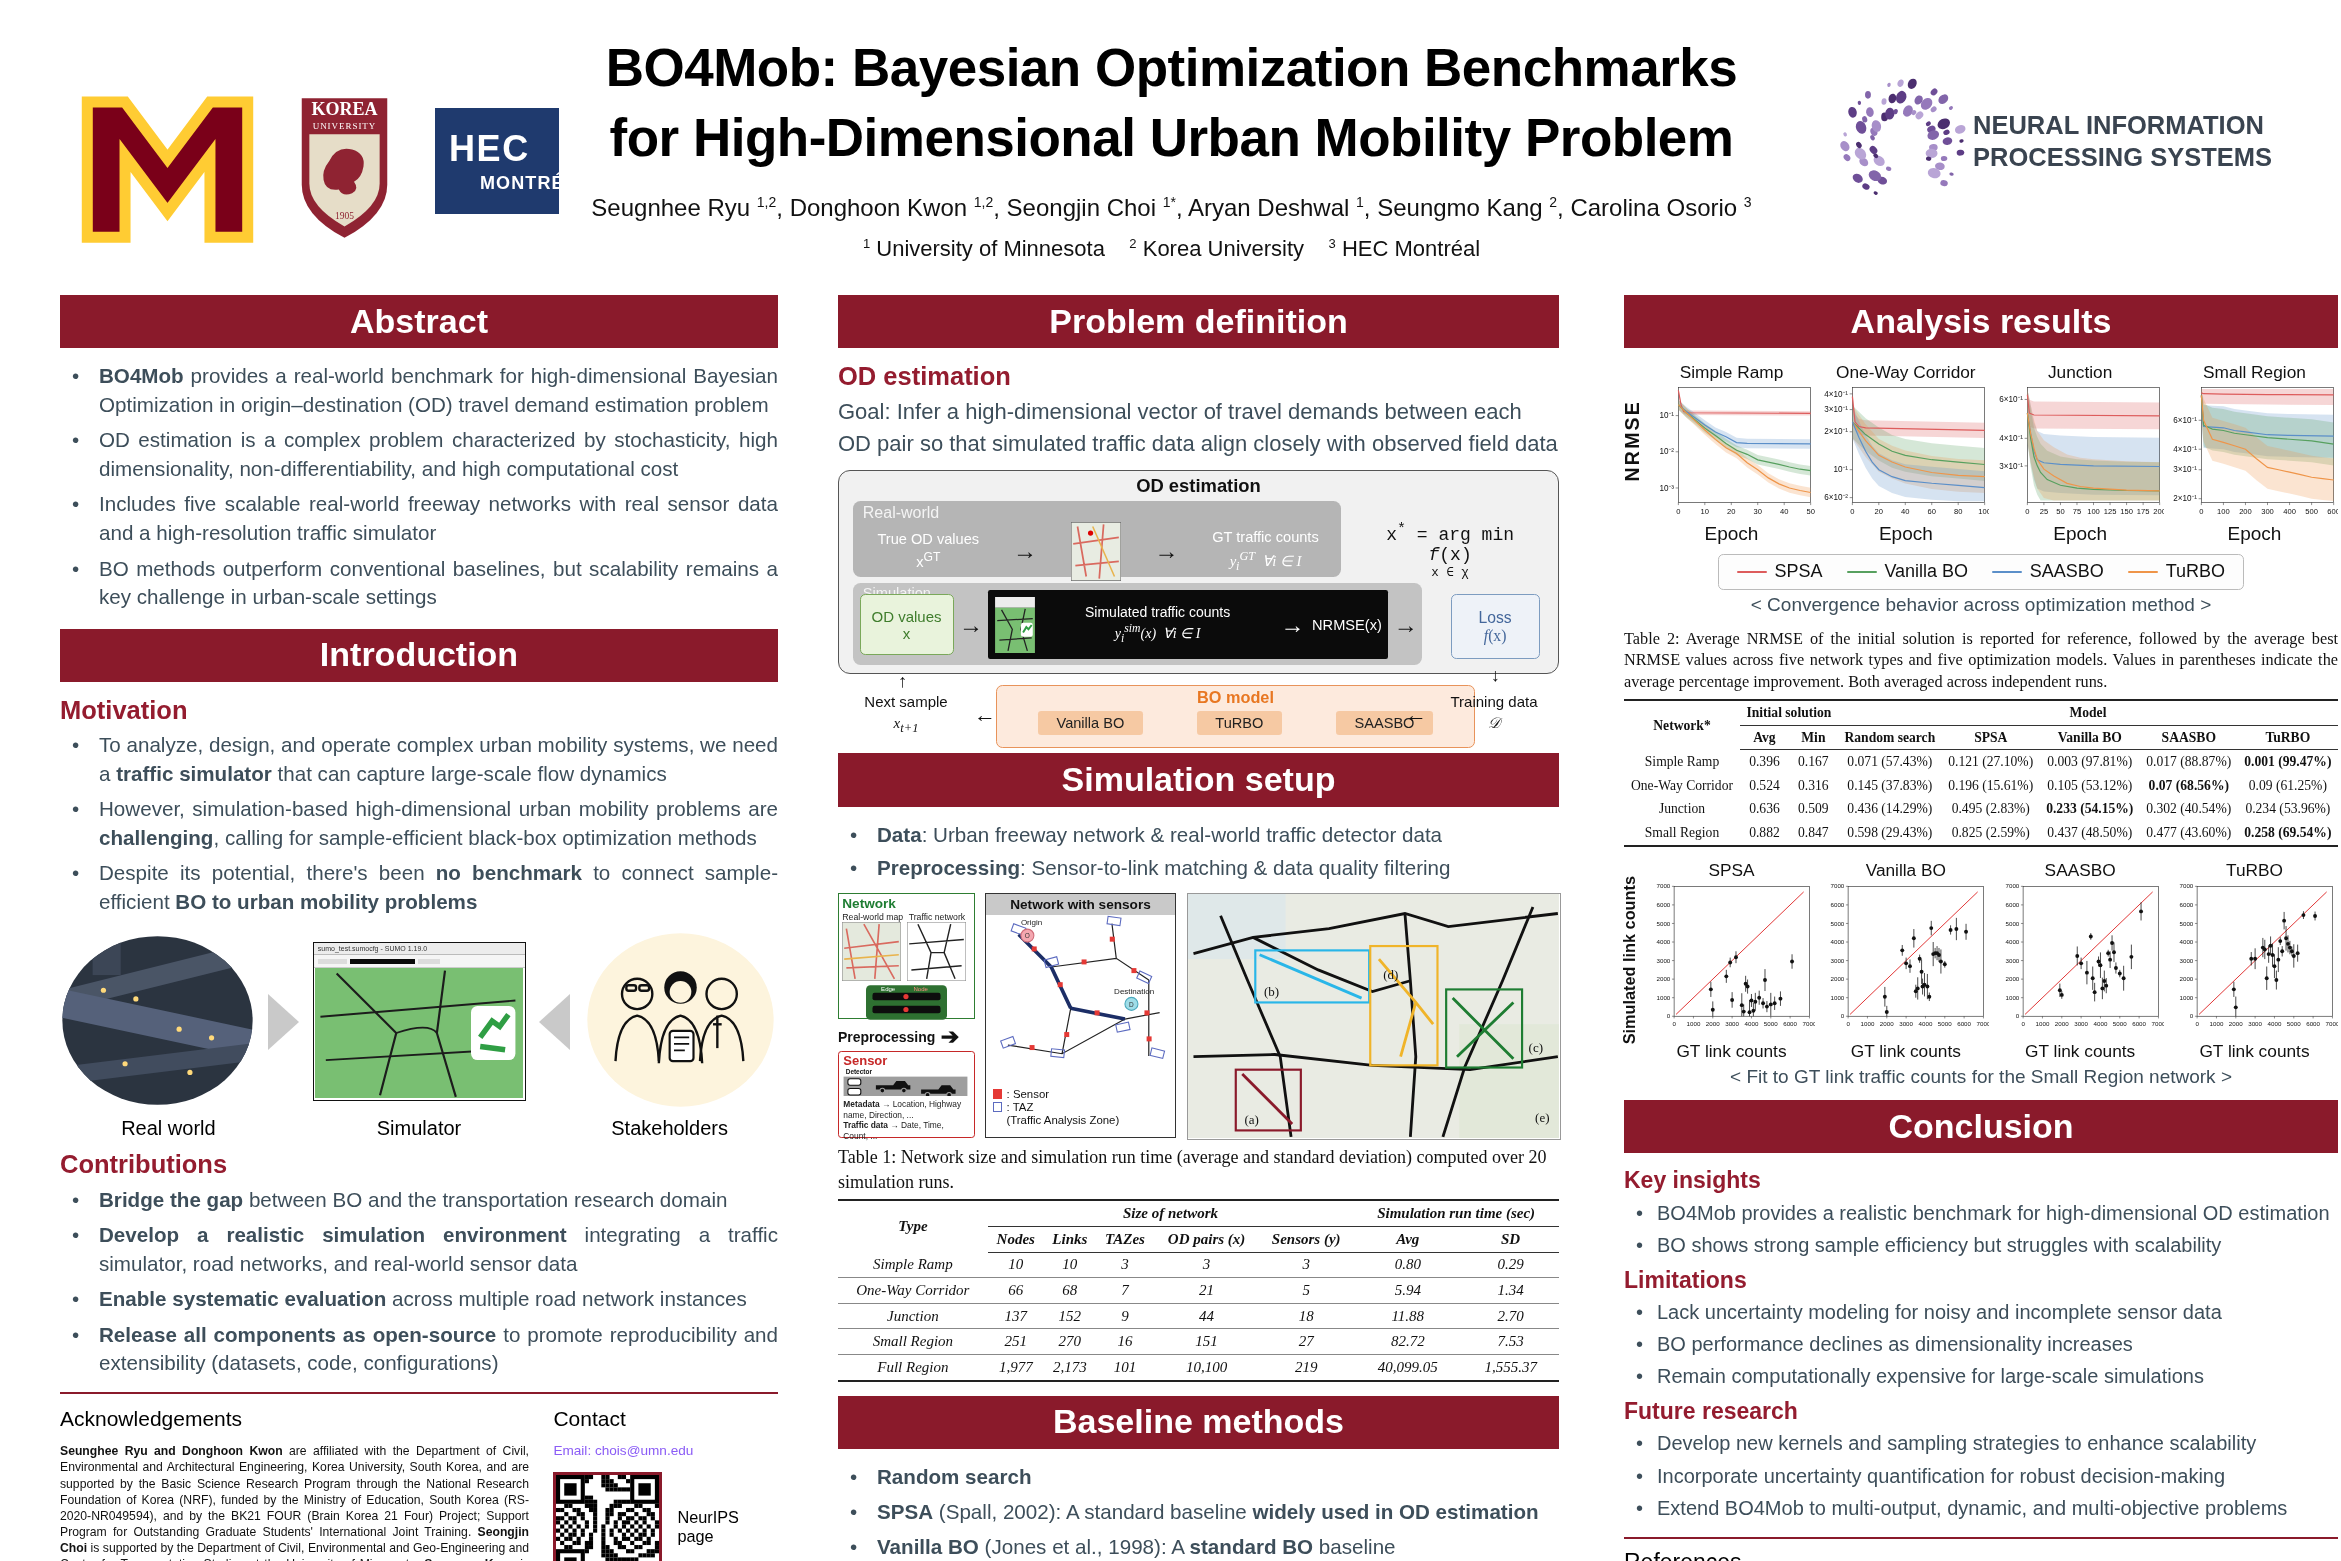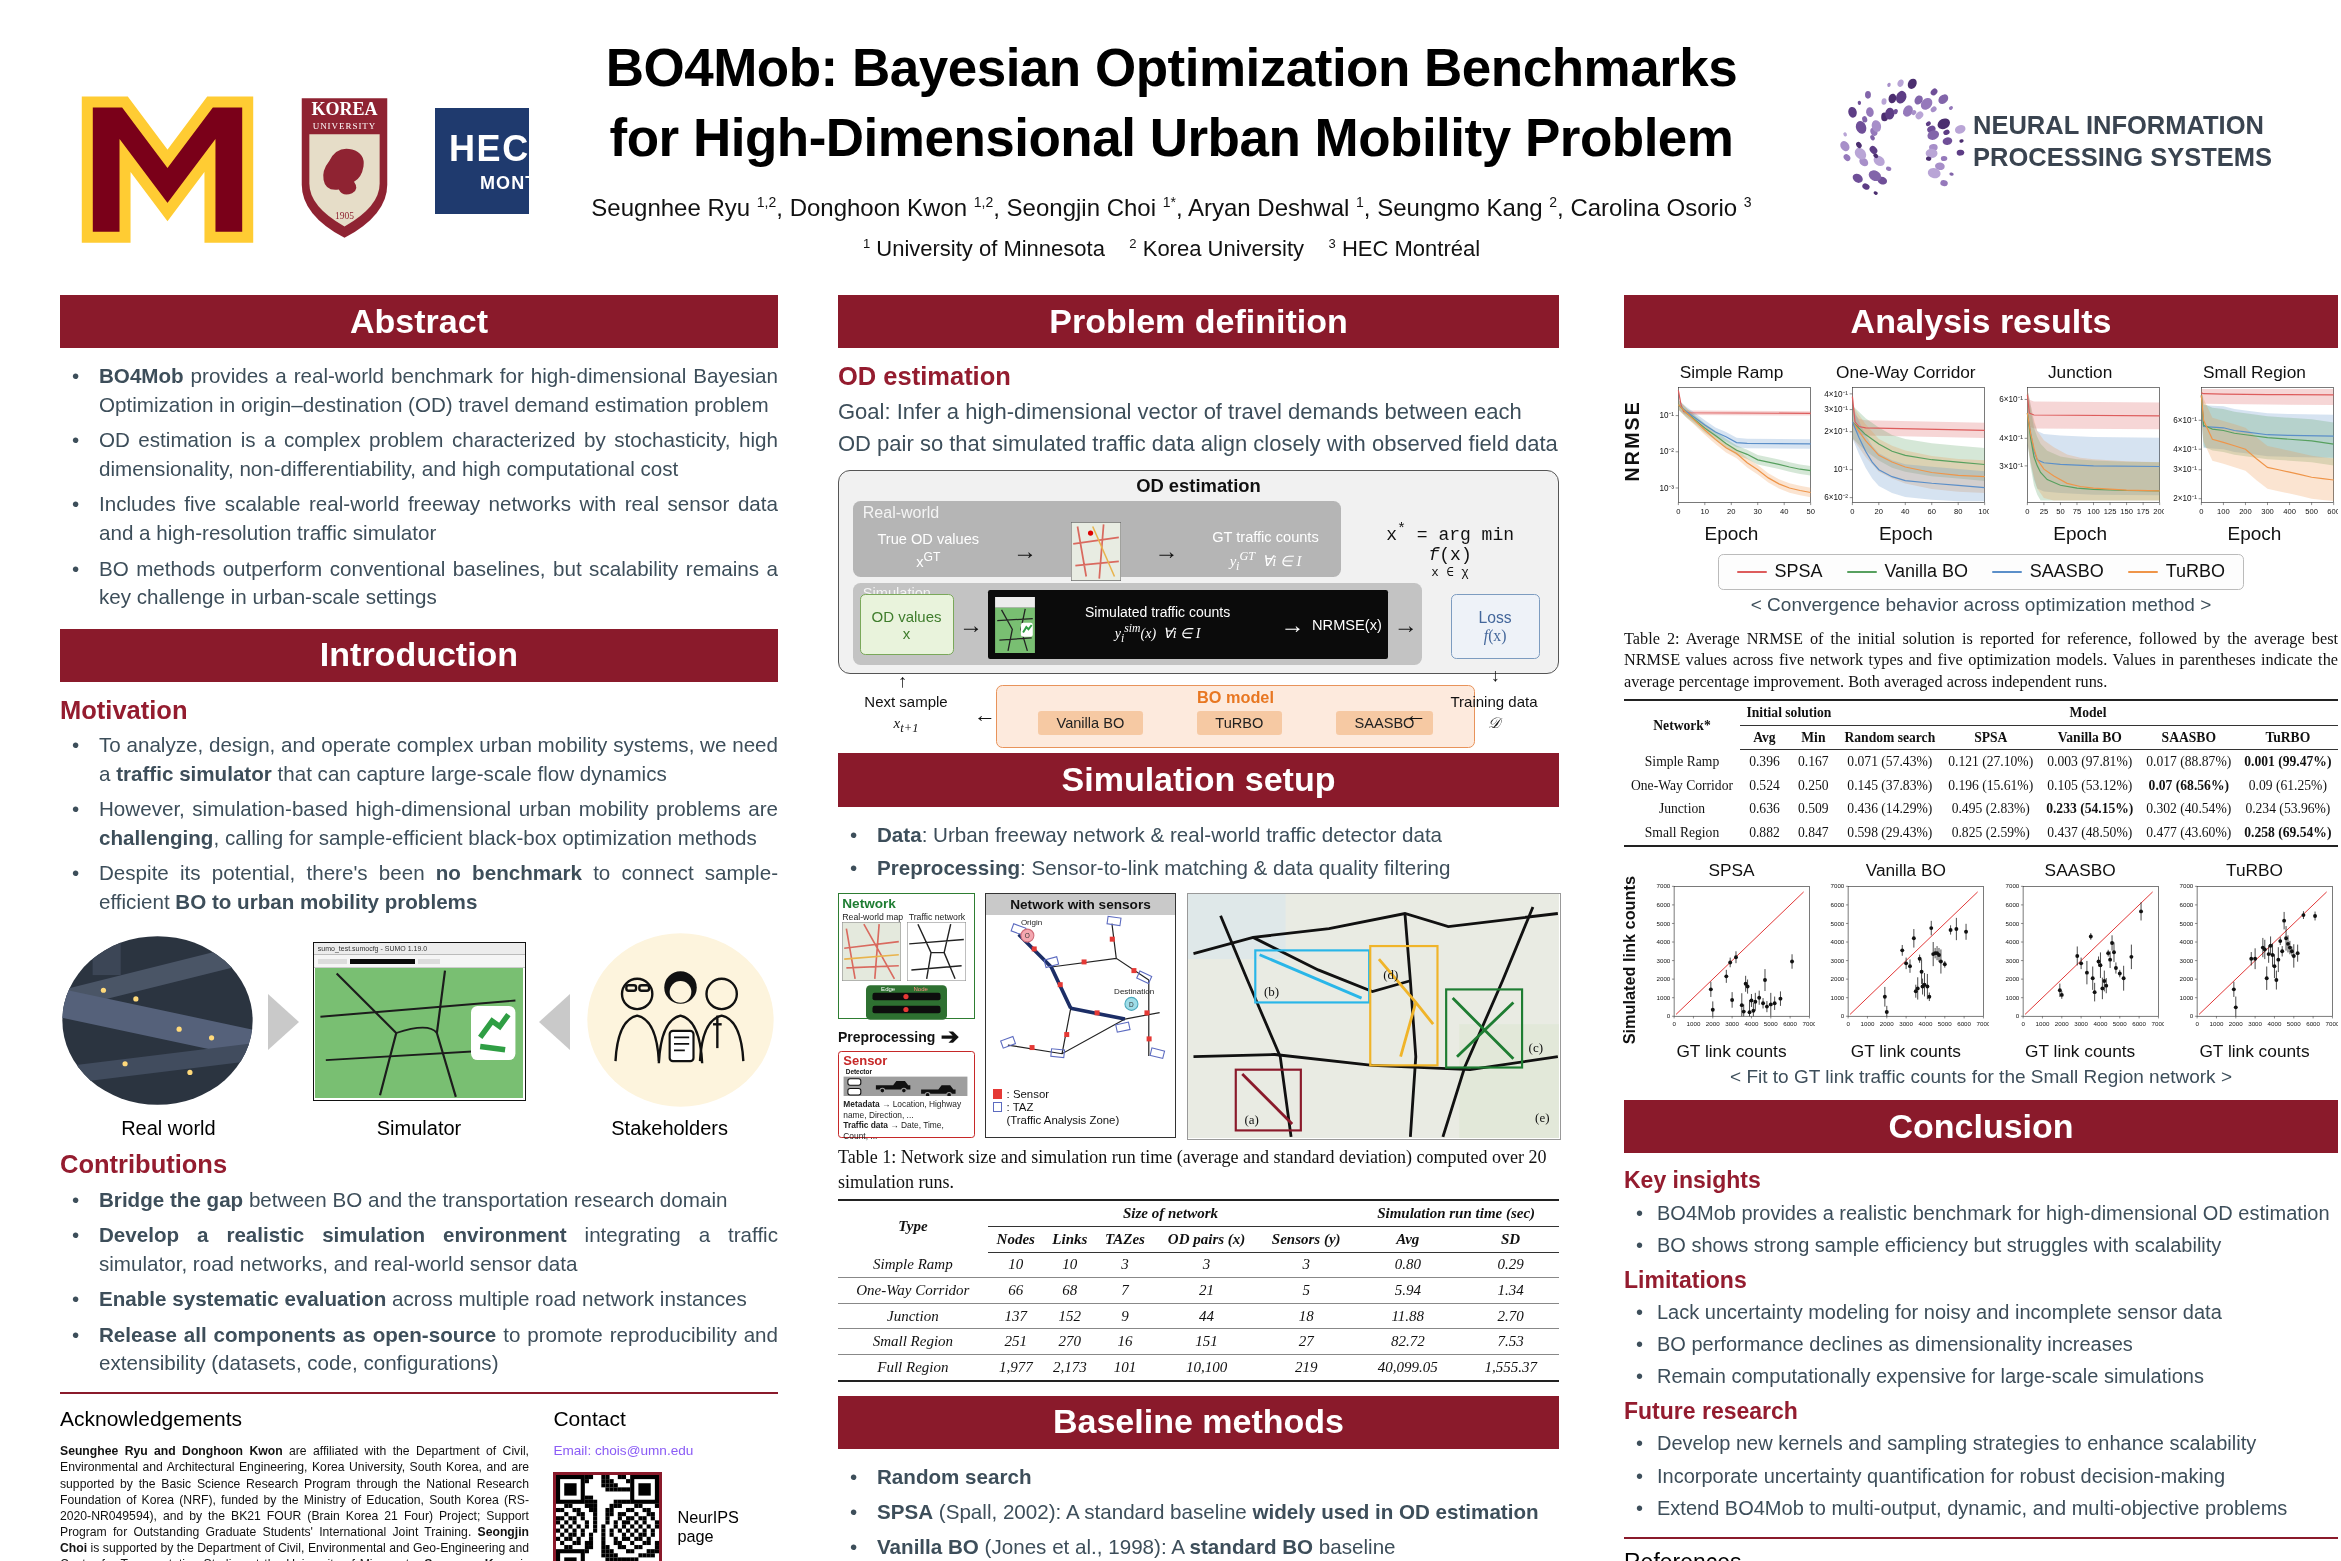--- a/index.html
+++ b/index.html
@@ -10,21 +10,21 @@
   .header{position:absolute;left:0;top:0;width:2342px;height:293px;}
   .logos{position:absolute;left:81px;top:92px;display:flex;gap:43px;align-items:flex-start;}
   .title-wrap{position:absolute;left:548px;top:33px;width:1247px;text-align:center;}
   .title{font-size:53px;font-weight:800;color:#000;line-height:1.32;letter-spacing:-0.5px;}
   .authors{margin-top:20.6px;font-size:24px;color:#111;}
   .authors sup{font-size:14px;}
   .affils{margin-top:14px;font-size:22px;color:#111;}
   .affils sup{font-size:13px;}
   .neurips{position:absolute;right:70px;top:60px;display:flex;align-items:center;gap:5.4px;}
   .neurips-text{font-size:25.5px;font-weight:600;color:#3a4450;line-height:1.25;letter-spacing:0;}
-  .hec-box{width:94px;height:106px;background:#1f3a6e;color:#fff;display:flex;flex-direction:column;
+  .hec-box{width:124px;height:106px;background:#1f3a6e;color:#fff;display:flex;flex-direction:column;
            justify-content:center;padding-left:14px;box-sizing:border-box;margin-top:16.3px;}
   .hec-big{font-size:36px;font-weight:800;letter-spacing:1.6px;}
   .hec-small{font-size:18px;font-weight:700;letter-spacing:1.1px;margin-top:3.3px;margin-left:31px;}
   
   .col{position:absolute;top:295px;}
   .col-left{left:60px;width:718px;}
   .col-mid{left:838px;width:721px;}
   .col-right{left:1624px;width:714px;}
   .secbar{background:#8a1a2b;color:#fff;text-align:center;font-weight:700;font-size:34px;
           padding:6.5px 0 7.6px;margin:0 0 14px 0;}
@@ -1061,21 +1061,21 @@
           <td>0.167</td>
           <td>0.071 (57.43%)</td>
           <td>0.121 (27.10%)</td>
           <td>0.003 (97.81%)</td>
           <td>0.017 (88.87%)</td>
           <td><b>0.001 (99.47%)</b></td>
         </tr>
         <tr>
           <td>One-Way Corridor</td>
           <td>0.524</td>
-          <td>0.250</td>
+          <td>0.316</td>
           <td>0.145 (37.83%)</td>
           <td>0.196 (15.61%)</td>
           <td>0.105 (53.12%)</td>
           <td><b>0.07 (68.56%)</b></td>
           <td>0.09 (61.25%)</td>
         </tr>
         <tr>
           <td>Junction</td>
           <td>0.636</td>
           <td>0.509</td>

